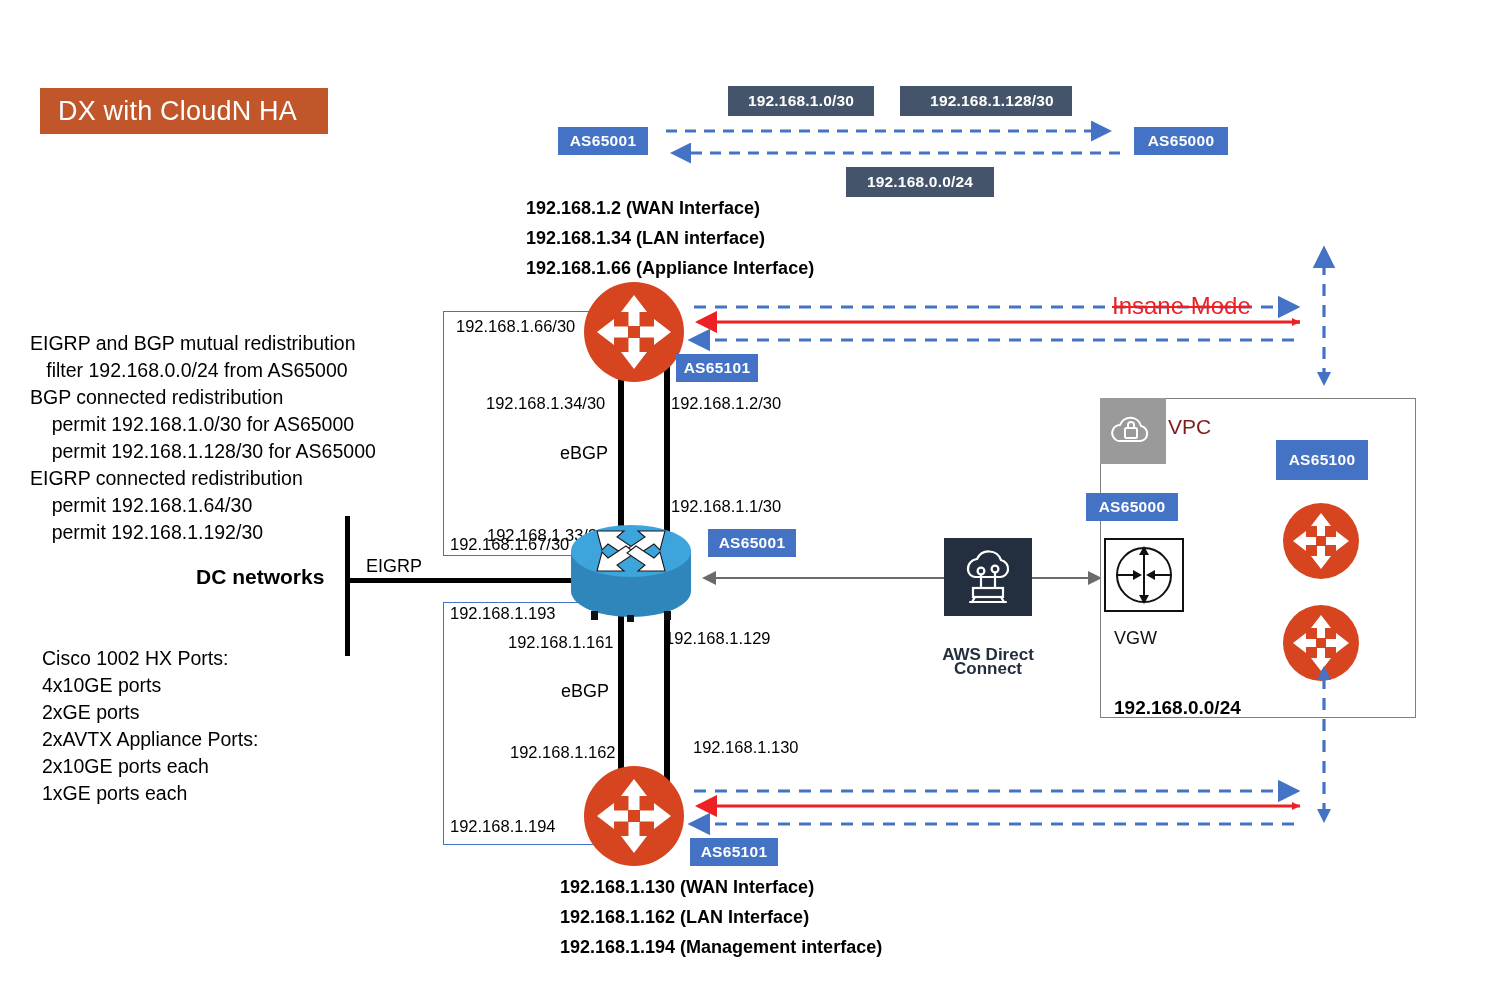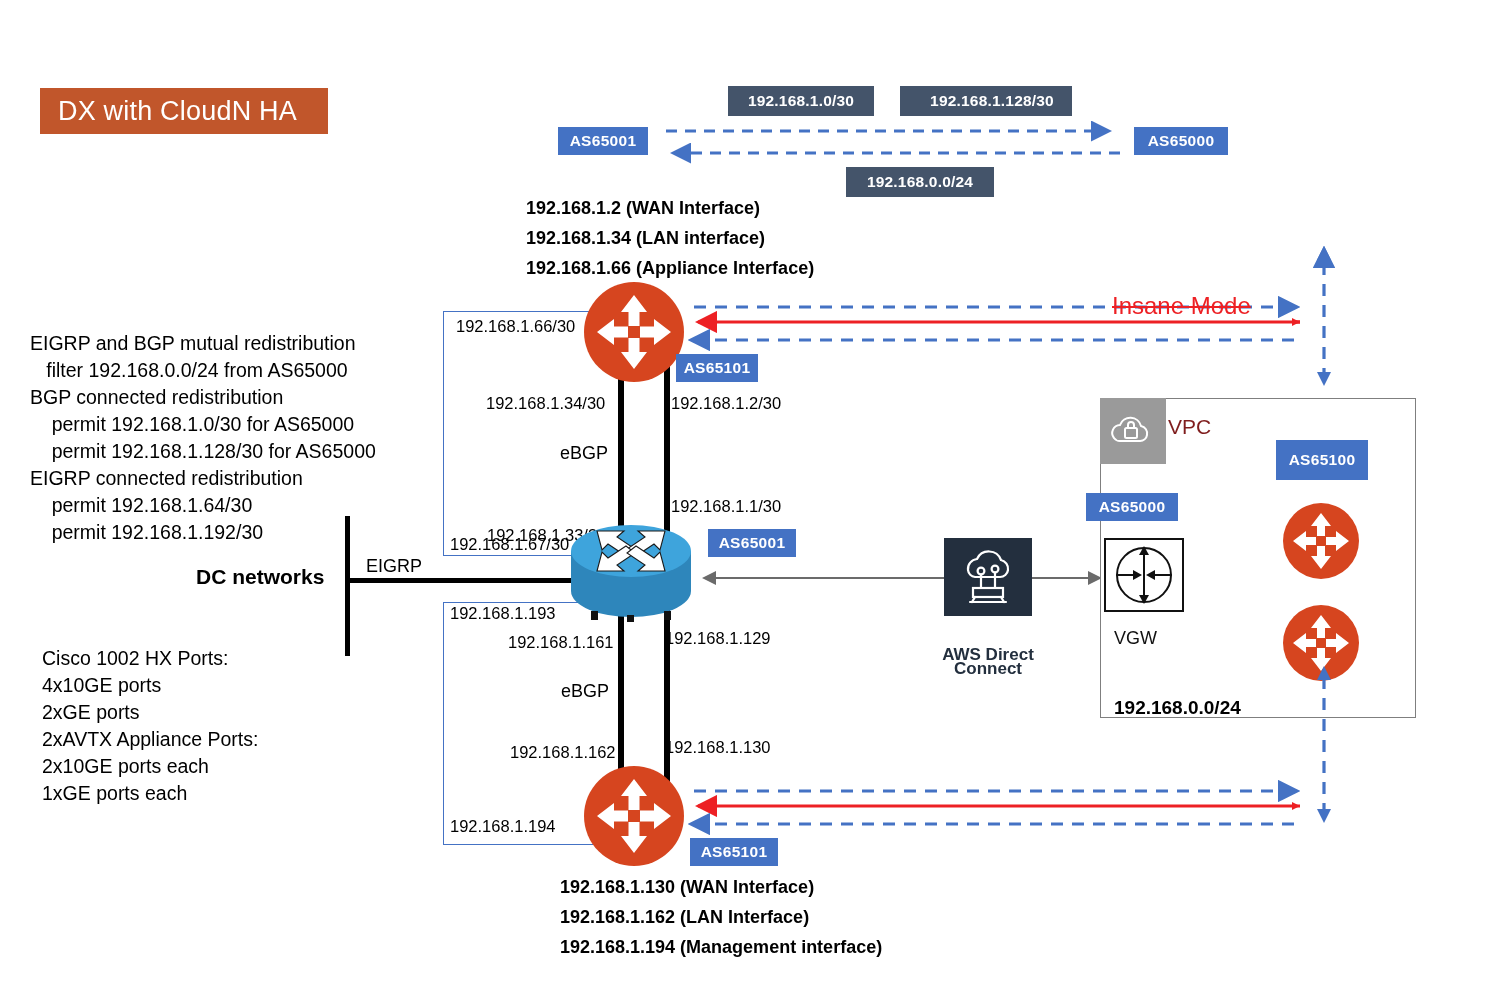--- a/index.html
+++ b/index.html
@@ -106,21 +106,21 @@
 <div class="abs ip" style="left:450px;top:535px;">192.168.1.67/30</div>
 
 <div class="abs vline" style="left:618px;top:604px;width:6px;height:190px;"></div>
 <div class="abs vline" style="left:664px;top:604px;width:6px;height:190px;"></div>
 
 <div class="abs ip" style="left:450px;top:604px;">192.168.1.193</div>
 <div class="abs ip" style="left:508px;top:633px;">192.168.1.161</div>
 <div class="abs ip" style="left:665px;top:629px;">192.168.1.129</div>
 <div class="abs lbl" style="left:561px;top:681px;">eBGP</div>
 <div class="abs ip" style="left:510px;top:743px;">192.168.1.162</div>
-<div class="abs ip" style="left:665px;top:738px;">192.168.1.130</div>
+<div class="abs ip" style="left:665px;top:738px;padding-left:28px;">192.168.1.130</div>
 <div class="abs ip" style="left:450px;top:817px;">192.168.1.194</div>
 
 <svg class="abs" style="left:583px;top:281px;" width="102" height="102">
   <circle cx="51" cy="51" r="50" fill="#D6451F"></circle>
   <g fill="#ffffff">
     <polygon points="51,14 64,31 56.5,31 56.5,45 45.5,45 45.5,31 38,31"></polygon>
     <polygon points="51,88 64,71 56.5,71 56.5,57 45.5,57 45.5,71 38,71"></polygon>
     <polygon points="14,51 31,38 31,45.5 45,45.5 45,56.5 31,56.5 31,64"></polygon>
     <polygon points="88,51 71,38 71,45.5 57,45.5 57,56.5 71,56.5 71,64"></polygon>
   </g>

